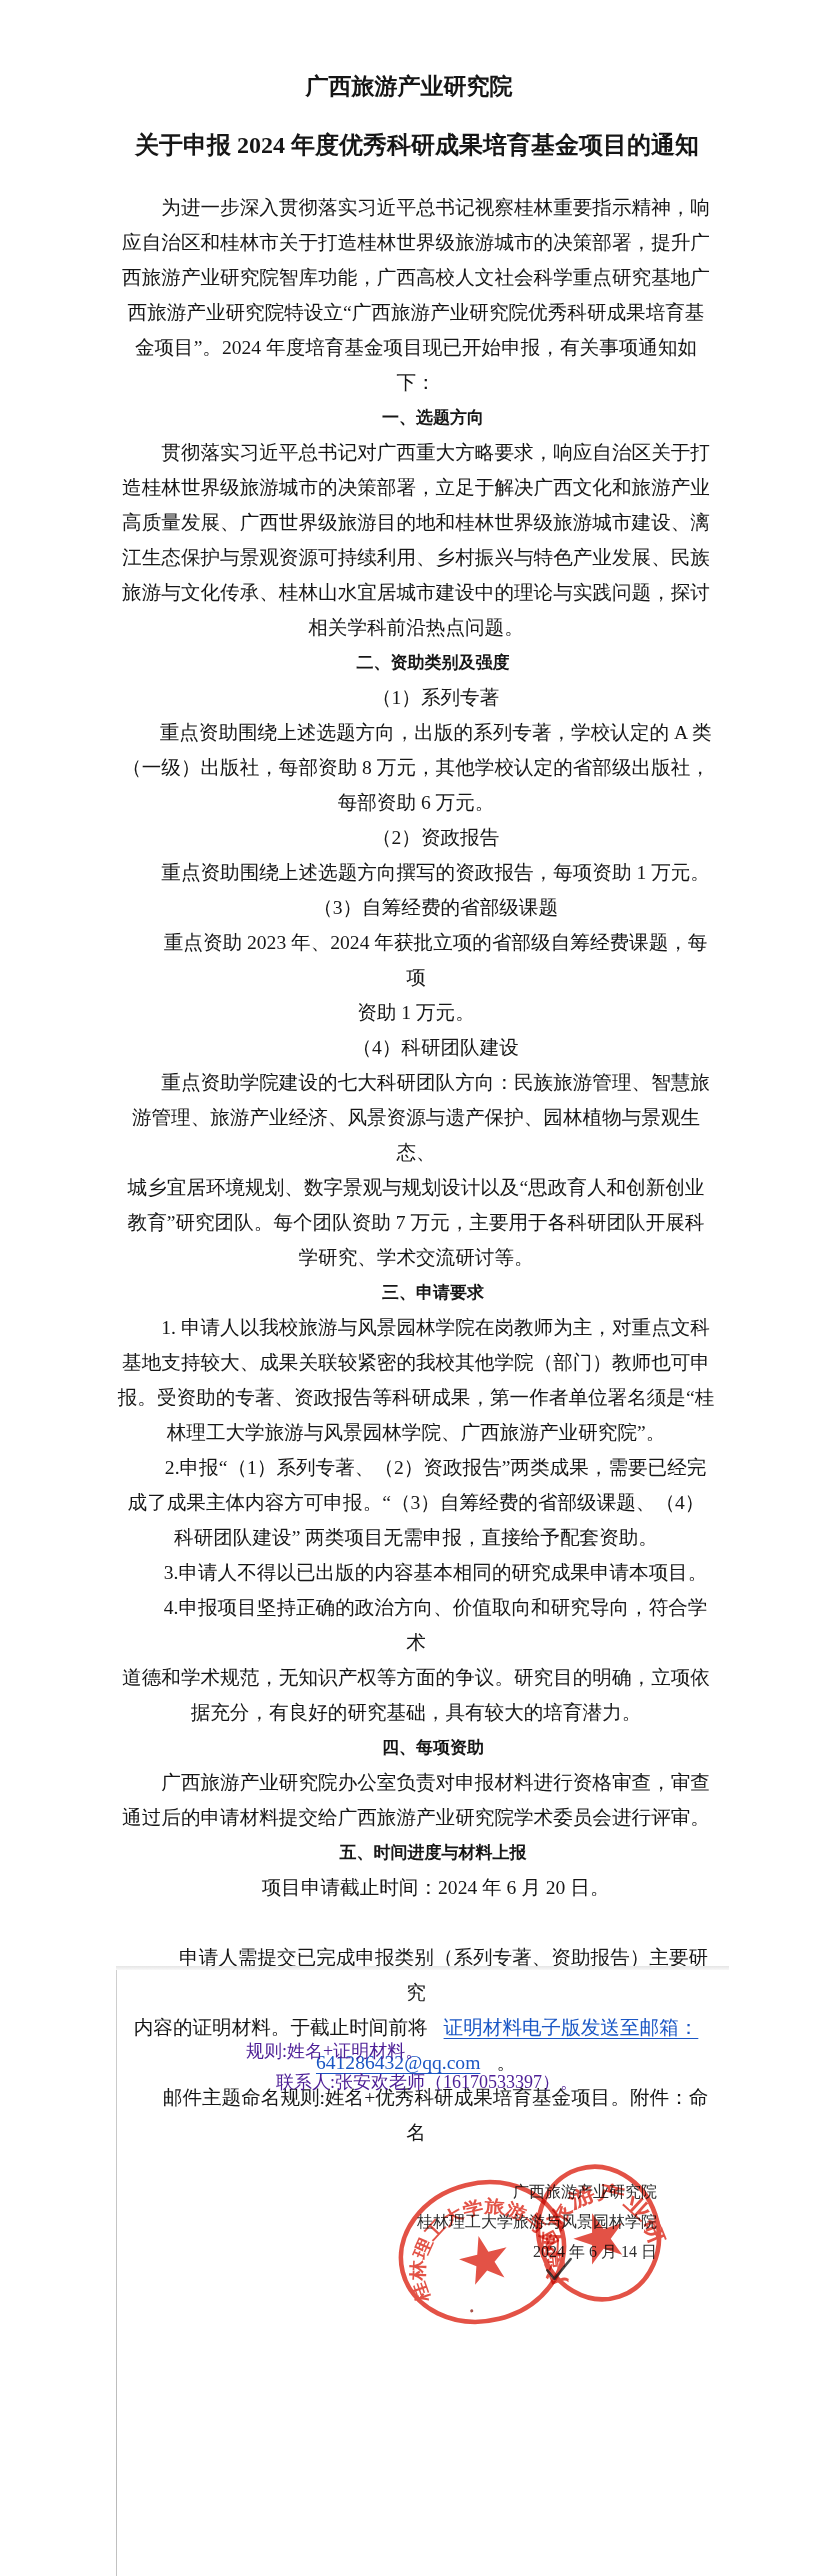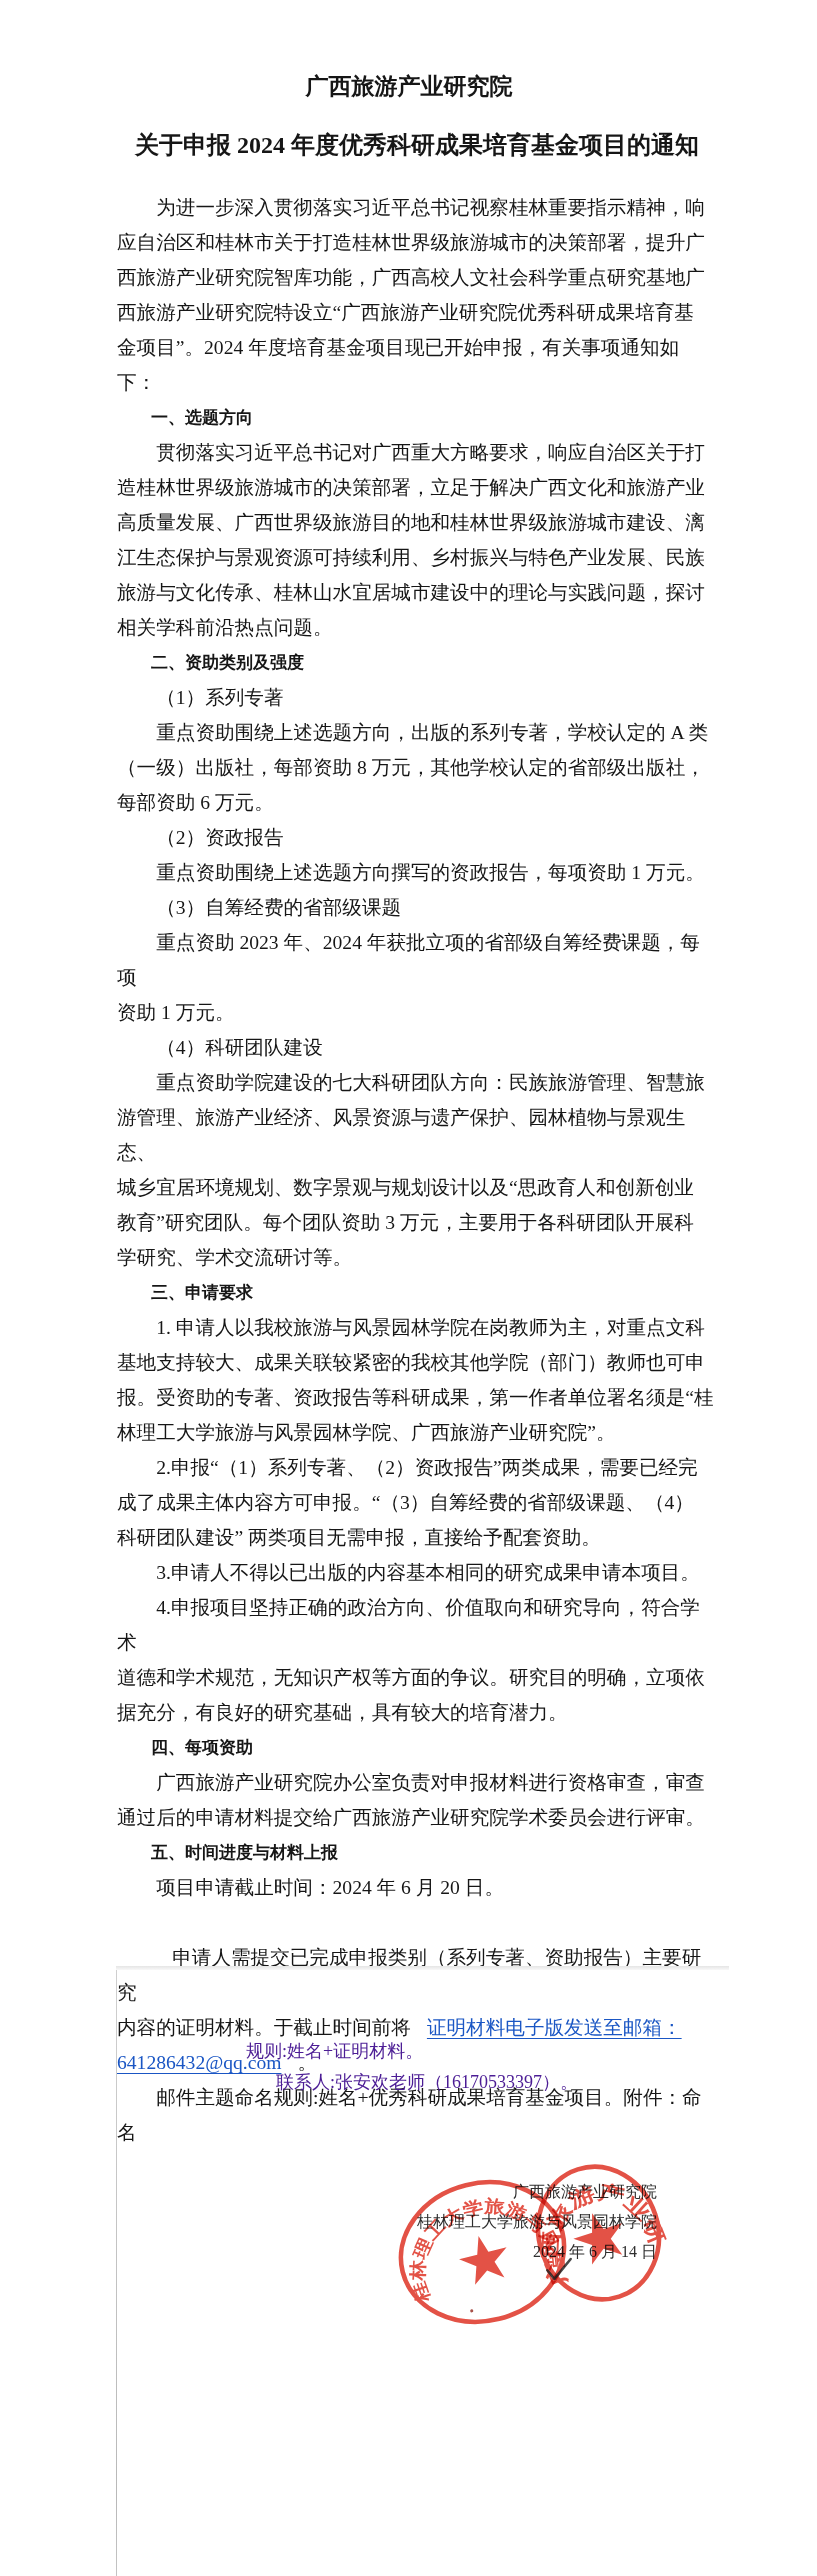--- a/index.html
+++ b/index.html
@@ -7,21 +7,21 @@
     width:818px;height:2927px;background:#ffffff;position:relative;
     font-family:"Liberation Serif","DejaVu Serif",serif;
     color:#161616;overflow:hidden;
   }
   .abs{position:absolute;}
   
   .title1{left:0;top:71px;width:818px;text-align:center;font-size:23px;font-weight:700;margin:0;}
   .title2{left:0;top:121px;width:818px;text-align:center;font-size:24px;font-weight:700;margin:8px;}
   
   .doc-body{left:117px;top:190px;width:598px;font-size:19.6px;line-height:35px;}
-  .doc-body p{margin:0;white-space:pre-line;text-align:left;}
+  .doc-body p{margin:0;white-space:pre-line;text-align:center;}
   .doc-body p.hd{font-weight:700;font-size:17px;}
   .doc-body .link{color:#1a56c4;text-decoration:underline;text-decoration-thickness:1.3px;text-underline-offset:3.6px;white-space:pre-line;cursor:pointer;}
   .doc-body span{white-space:pre-line;margin-left:16px;}
   
   .seam{left:116px;top:1966px;width:613px;height:3.6px;background:linear-gradient(to bottom,#e5e5e5,#f8f8f8);}
   .vline{left:116px;top:1970px;width:1px;height:879px;background:linear-gradient(to bottom,#cfcfcf 0%,#b9b9b9 60%,#e9e9e9 100%);}
   
   .photo-line{font-size:18px;color:#4c1d95;filter:blur(0.2px);white-space:pre;margin-left:40px;}
   .rule-line{left:206px;top:2039px;}
   .contact-line{left:236px;top:2070px;}
@@ -61,21 +61,21 @@
 每部资助 6 万元。</p>
     <p>　　（2）资政报告</p>
     <p>　　重点资助围绕上述选题方向撰写的资政报告，每项资助 1 万元。</p>
     <p>　　（3）自筹经费的省部级课题</p>
     <p>　　重点资助 2023 年、2024 年获批立项的省部级自筹经费课题，每项
 资助 1 万元。</p>
     <p>　　（4）科研团队建设</p>
     <p>　　重点资助学院建设的七大科研团队方向：民族旅游管理、智慧旅
 游管理、旅游产业经济、风景资源与遗产保护、园林植物与景观生态、
 城乡宜居环境规划、数字景观与规划设计以及“思政育人和创新创业
-教育”研究团队。每个团队资助 3 万元，主要用于各科研团队开展科
+教育”研究团队。每个团队资助 7 万元，主要用于各科研团队开展科
 学研究、学术交流研讨等。</p>
     <p class="hd">　　三、申请要求</p>
     <p>　　1. 申请人以我校旅游与风景园林学院在岗教师为主，对重点文科
 基地支持较大、成果关联较紧密的我校其他学院（部门）教师也可申
 报。受资助的专著、资政报告等科研成果，第一作者单位署名须是“桂
 林理工大学旅游与风景园林学院、广西旅游产业研究院”。</p>
     <p>　　2.申报“（1）系列专著、（2）资政报告”两类成果，需要已经完
 成了成果主体内容方可申报。“（3）自筹经费的省部级课题、（4）
 科研团队建设” 两类项目无需申报，直接给予配套资助。</p>
     <p>　　3.申请人不得以已出版的内容基本相同的研究成果申请本项目。</p>

